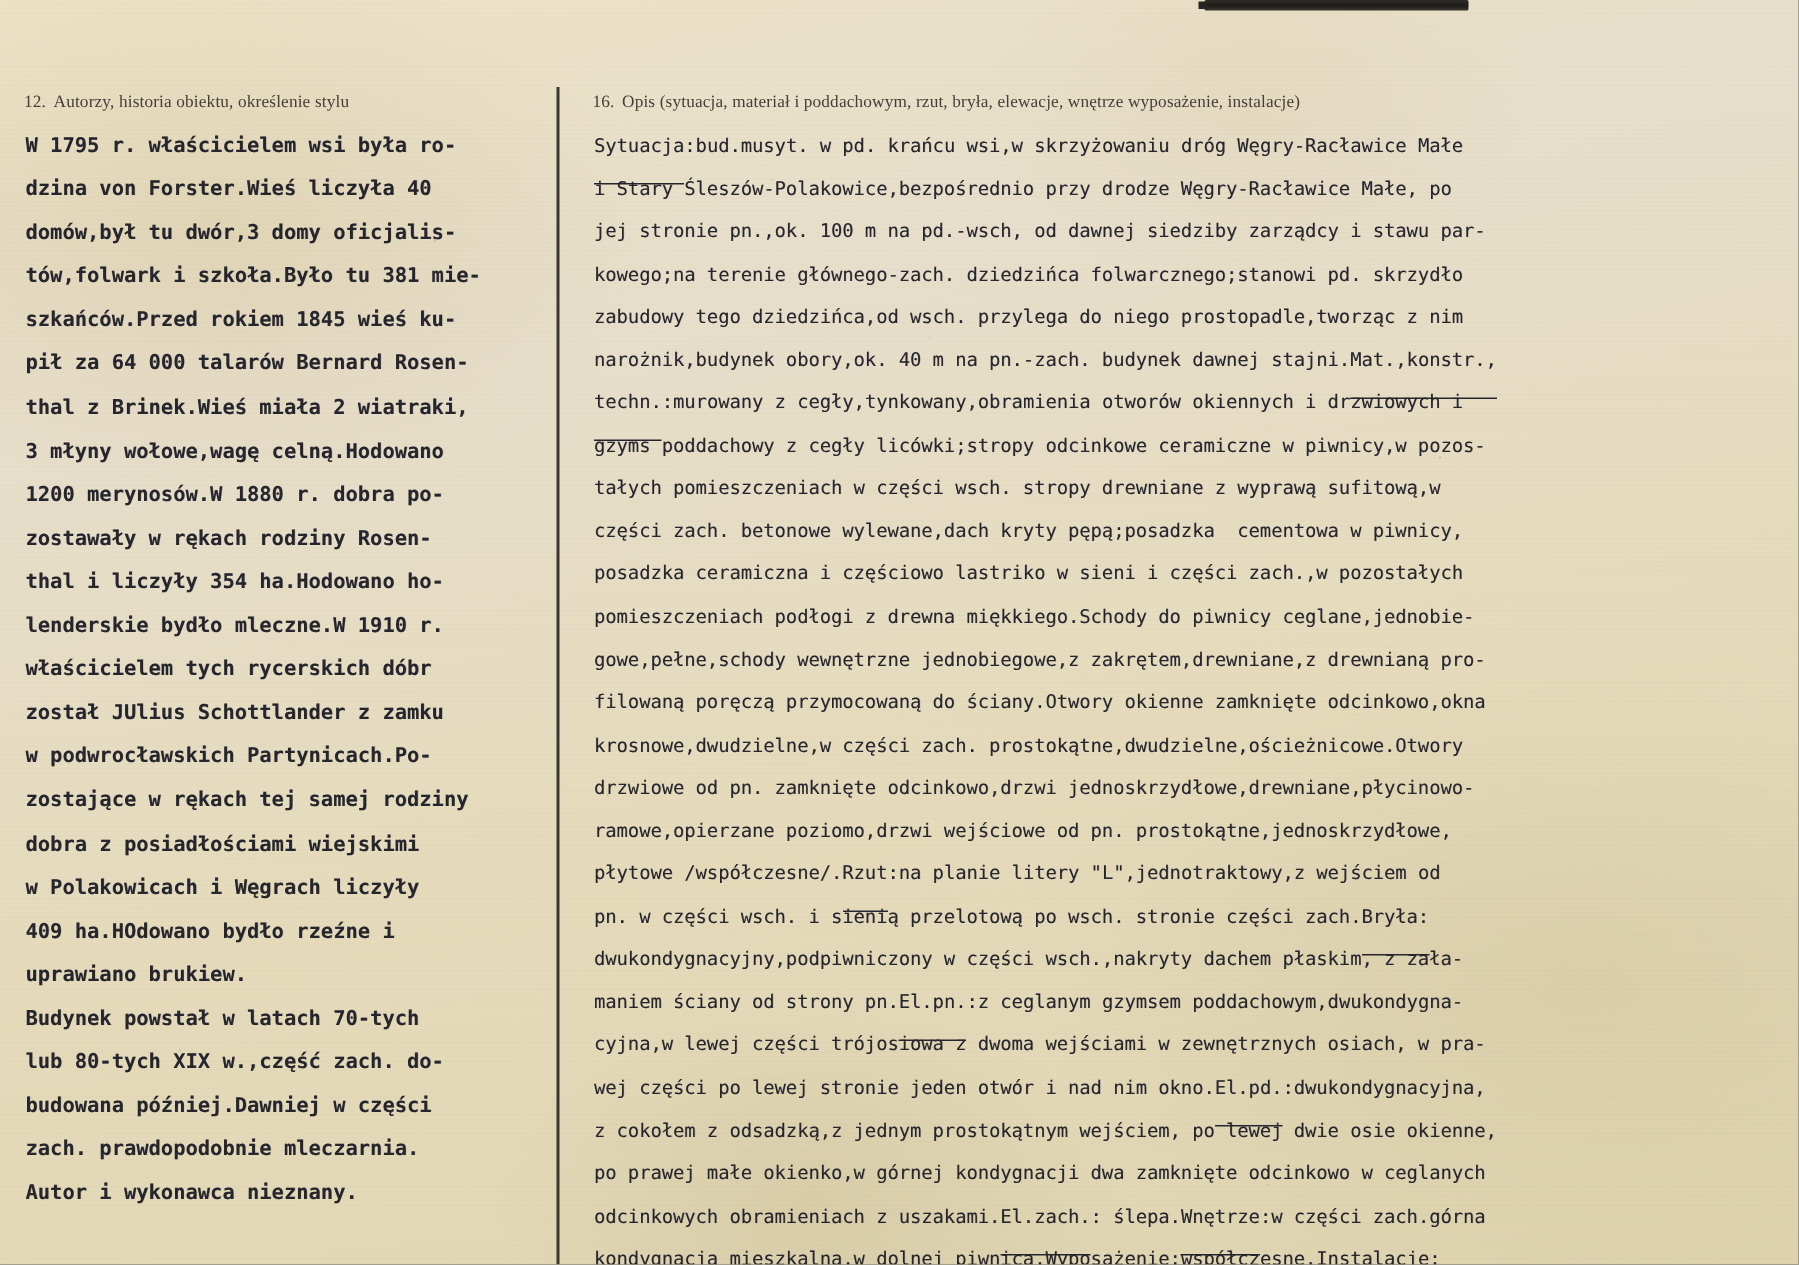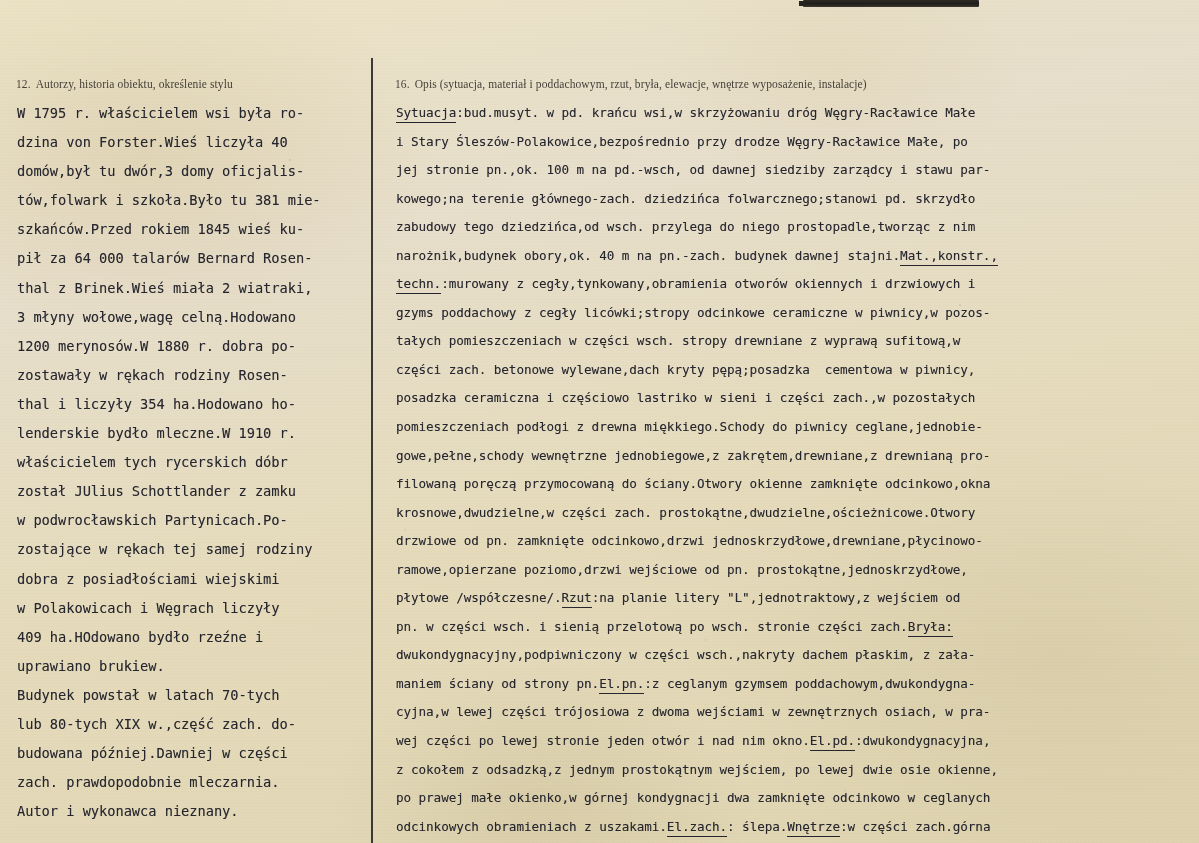--- a/index.html
+++ b/index.html
@@ -71,21 +71,21 @@
     width: 2px;
     height: 785px;
     background: #2b2a28;
     opacity: 0.92;
     z-index: 4;
   }
 
   
   .col {
     position: absolute;
-    top: 16px;
+    top: 0;
     bottom: 0;
     border-radius: 27px;
   }
   .col-left  { left: 0px;   width: 371px; }
   .col-right { left: 373px; width: 826px; }
 
   .field-header {
     position: absolute;
     font-family: "Liberation Serif", serif;
     font-size: 11.5px;
@@ -111,38 +111,39 @@
     text-shadow: 0.3px 0.2px 0 rgba(40,40,55,0.30);
   }
 
   .col-left .typed {
     left: 17px;
     top: 83px;
     width: 348px;
     font-size: 13.6px;
     line-height: 29.1px;
     letter-spacing: 0.02px;
+    font-weight: bold;
   }
 
   .col-right .typed {
     left: 23px;
     top: 83px;
     width: 800px;
     font-size: 12.55px;
     line-height: 28.55px;
     letter-spacing: -0.03px;
   }
 
   .line { display: block; }
 
   
   u.lbl {
     text-decoration: none;
     border-bottom: 1.3px solid #24242c;
-    padding-bottom: 2px;
+    padding-bottom: 18px;
   }
 
   
   .specks {
     position: absolute;
     inset: 0;
     pointer-events: none;
     z-index: 3;
     opacity: 0.5;
     background-image:

